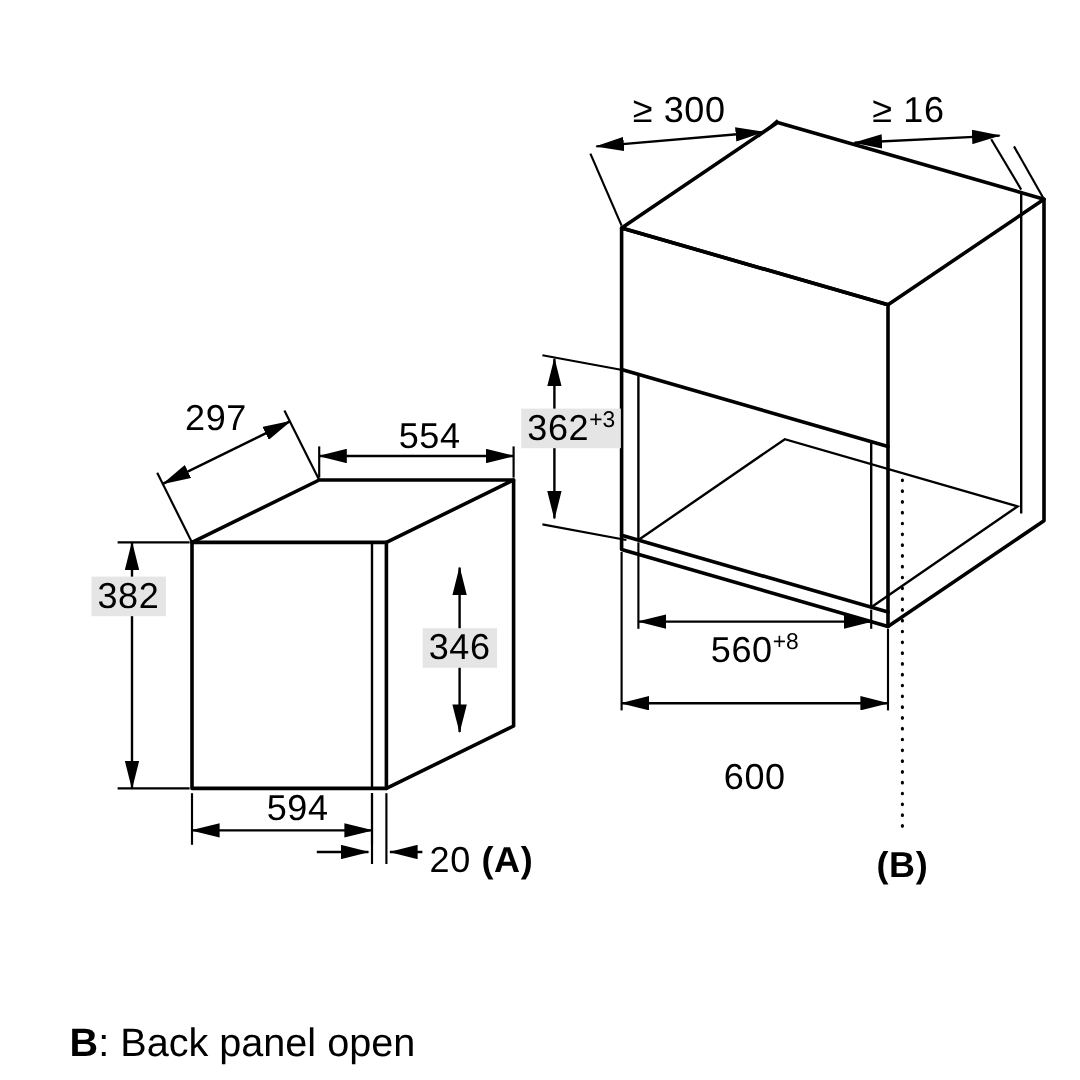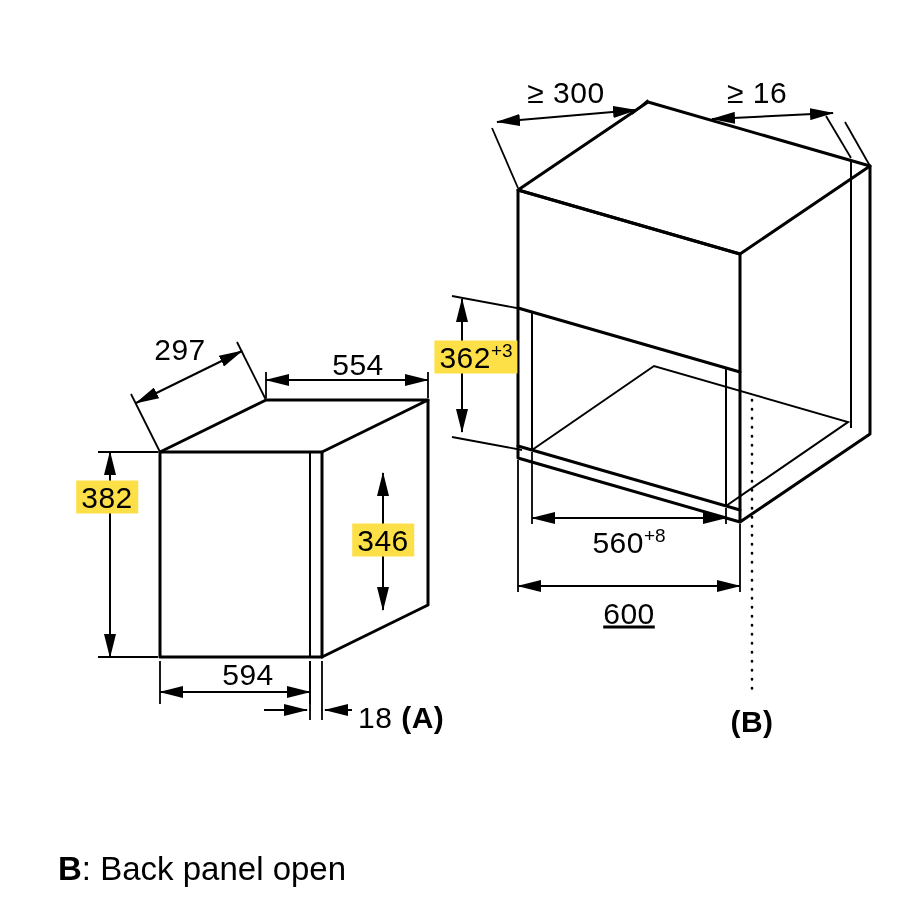--- a/index.html
+++ b/index.html
@@ -10,21 +10,21 @@
   .stage svg{position:absolute;left:0;top:0;}
   .edge{fill:none;stroke:#000;stroke-width:3;stroke-linejoin:round;stroke-linecap:round;}
   .thin{fill:none;stroke:#000;stroke-width:2;}
   .ext{fill:none;stroke:#000;stroke-width:1.8;}
   .dim{fill:none;stroke:#000;stroke-width:2;}
   .dash{fill:none;stroke:#000;stroke-width:2.6;stroke-dasharray:0.5 8.5;stroke-linecap:round;}
   .lbl{
     position:absolute;transform:translate(-50%,-50%);
     font-size:30px;line-height:1.1;white-space:nowrap;letter-spacing:0.5px;
   }
-  .lbl.bg{background:#fde047;padding:0 5px;}
+  .lbl.bg{background:#e5e5e5;padding:0 5px;}
   .lbl.left-anchor{transform:translate(0,-50%);}
   .lbl sup{font-size:19px;vertical-align:super;line-height:0;letter-spacing:0;}
   .title{position:absolute;left:56px;top:14px;font-size:35px;white-space:nowrap;}
   .legend{position:absolute;left:58px;font-size:33px;white-space:nowrap;}
   b{font-weight:bold;}
 </style>
 </head>
 <body>
 
 <div class="stage">
@@ -130,36 +130,36 @@
 
   <div class="lbl" style="left:358px;top:364px;">554</div>
 
   <div class="lbl bg" style="left:107px;top:497px;">382</div>
 
   <div class="lbl bg" style="left:383px;top:540px;">346</div>
 
   <div class="lbl" style="left:236px;top:674px;margin-left:12px;">594</div>
 
   <div class="lbl left-anchor" style="left:358px;top:717px;">
-    <span>18 </span><b>(A)</b>
+    <span>20 </span><b>(A)</b>
   </div>
 
   <div class="lbl" style="left:566px;top:92px;">≥ 300</div>
 
   <div class="lbl" style="left:757px;top:92px;">≥ 16</div>
 
   <div class="lbl bg" style="left:476px;top:357px;">
     <span>362</span><sup>+3</sup>
   </div>
 
   <div class="lbl" style="left:629px;top:542px;">
     <span>560</span><sup>+8</sup>
   </div>
 
-  <div class="lbl" style="left:629px;top:613px;text-decoration:underline;">600</div>
+  <div class="lbl" style="left:629px;top:648px;">600</div>
 
   <div class="lbl" style="left:752px;top:721px;">
     <b>(B)</b>
   </div>
 
 
   <div class="legend" style="top:850px;">
     <b>B</b><span>: Back panel open</span>
   </div>
 

